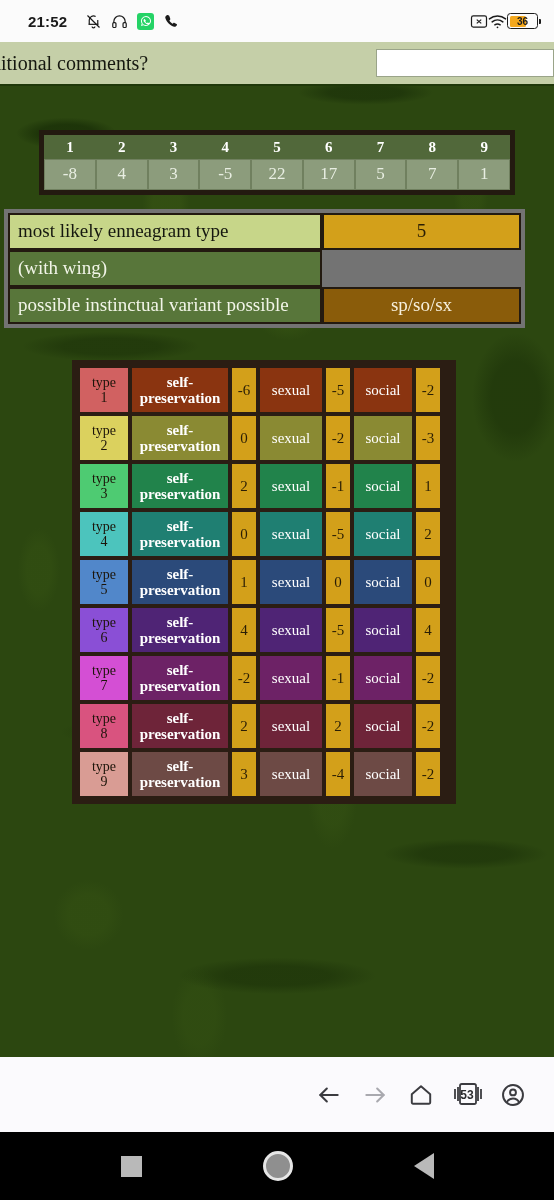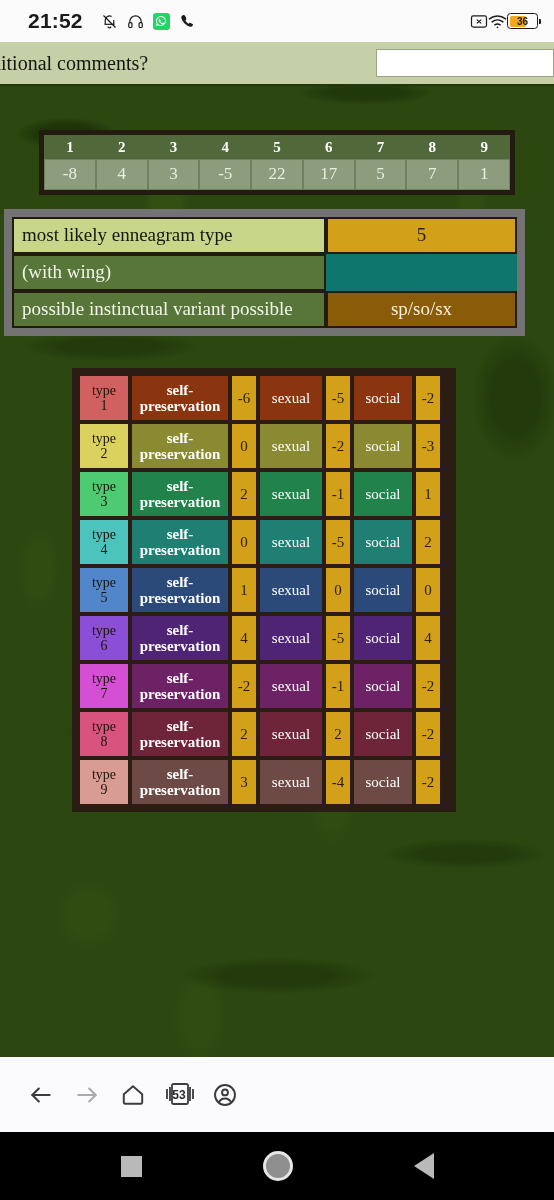--- a/index.html
+++ b/index.html
@@ -23,21 +23,21 @@
     background: #fbfbfb;
     display: flex;
     align-items: center;
     justify-content: space-between;
     padding: 0 16px 0 28px;
     font-family: "Liberation Sans", sans-serif;
   }
   .sb-left { display: flex; align-items: center; gap: 9px; }
   .sb-right { display: flex; align-items: center; }
   .sb-time {
-    font-size: 21px; font-weight: bold; color: #1b1b1b;
+    font-size: 15px; font-weight: bold; color: #1b1b1b;
     letter-spacing: .2px; margin-right: 9px;
   }
   .sb-ico { display: inline-flex; align-items: center; justify-content: center; }
   .wa-badge {
     width: 17px; height: 17px; border-radius: 3px;
     background: #25d366; display: inline-flex;
     align-items: center; justify-content: center;
   }
   .batt {
     position: relative;
@@ -144,22 +144,22 @@
     color: #e8eee2;
     font-size: 17px;
     text-align: center;
     padding: 4px 0 5px;
     border: 1px solid #70805f;
   }
 
   
   .summary-wrap {
     margin: 14px 29px 0 4px;
-    border: 8px solid #737373;
-    background: #0f766e;
+    border: 4px solid #737373;
+    background: #737373;
   }
   .summary-row { display: flex; }
   .summary-label {
     flex: 0 0 314px;
     font-size: 19px;
     padding: 5px 0 6px 8px;
     border: 2px solid #231a10;
   }
   .summary-value {
     flex: 1 1 auto;
@@ -199,21 +199,21 @@
   .v-num   { flex: 0 0 28px; background: #d3a01a; color: #2a1e05; }
   .v-sx    { flex: 0 0 66px; color: #ffffff; }
   .v-so    { flex: 0 0 62px; color: #ffffff; }
 
   
   .browserbar {
     height: 75px;
     background: #fbfafd;
     display: flex;
     align-items: center;
-    justify-content: flex-start;
+    justify-content: flex-end;
     padding: 0 18px;
   }
   .bb-btn {
     width: 46px; height: 46px;
     display: flex; align-items: center; justify-content: center;
   }
   .tabcount {
     position: relative;
     width: 27px; height: 27px;
     display: flex; align-items: center; justify-content: center;

